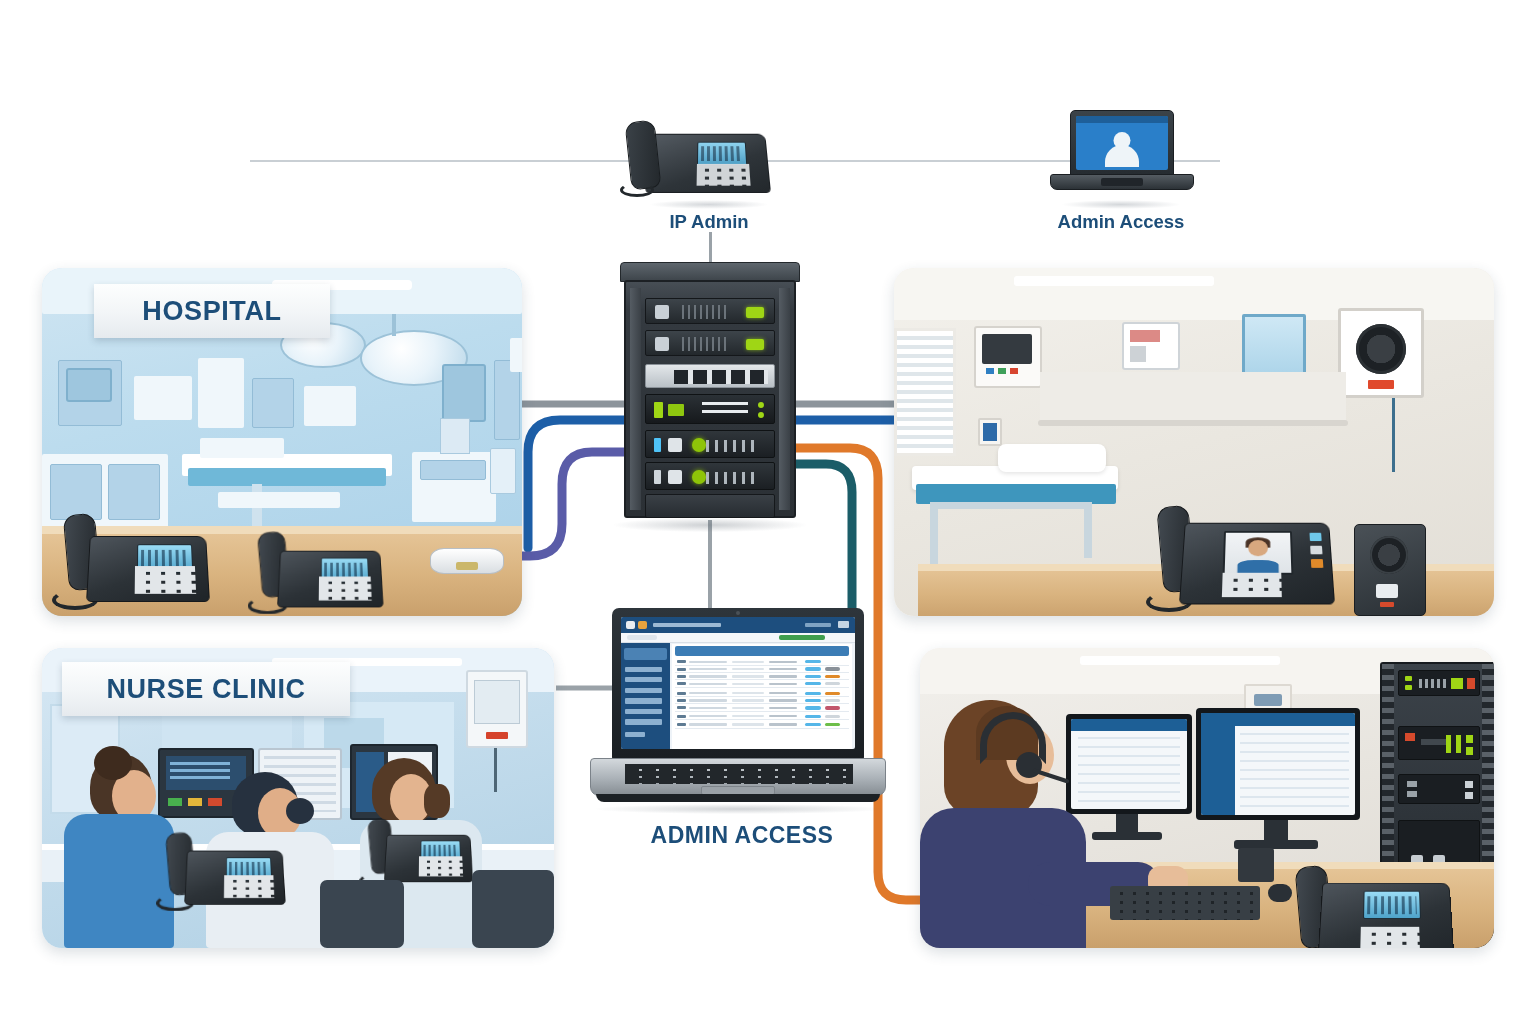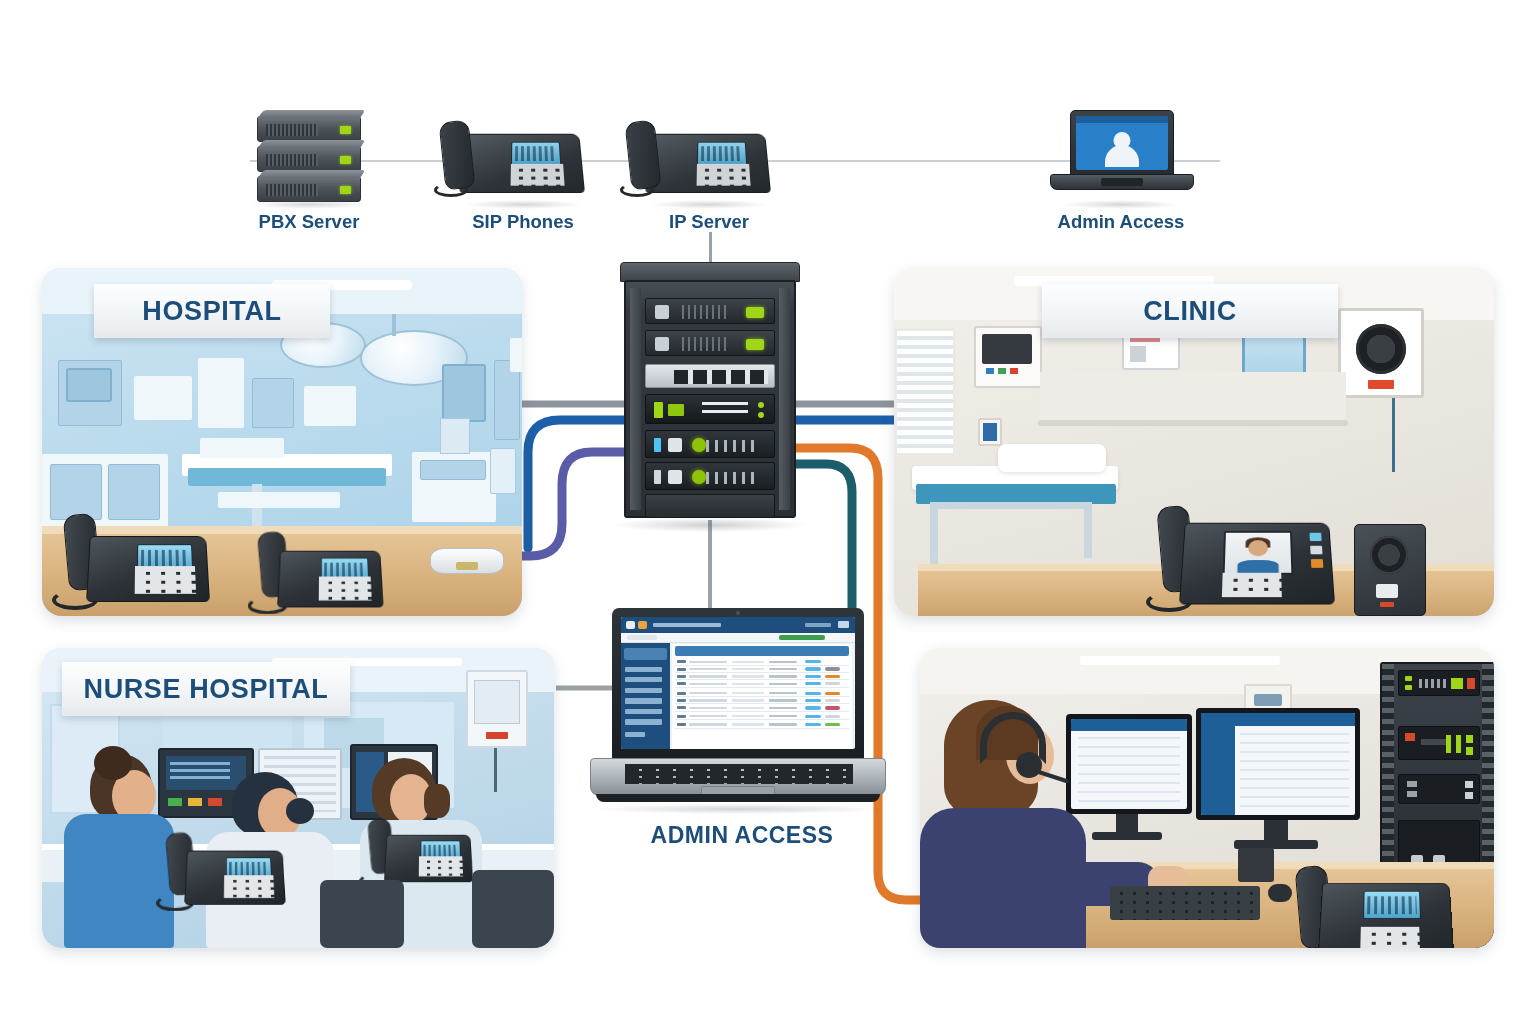--- a/index.html
+++ b/index.html
@@ -419,63 +419,33 @@
 </style>
 </head>
 <body>
 
 <div id="stage">
 
 
   <div class="topbus"></div>
   <div class="topdrop"></div>
 
-  <div class="topitem" style="left:214px; top:98px;">
-    <div class="art">
-      <div class="srvbox" style="top:18px;">
-          <div class="srvvents"></div>
-          <div class="srvled"></div>
-        </div>
-      <div class="srvbox" style="top:48px;">
-          <div class="srvvents"></div>
-          <div class="srvled"></div>
-        </div>
-      <div class="srvbox" style="top:78px;">
-          <div class="srvvents"></div>
-          <div class="srvled"></div>
-        </div>
-      <div class="shadow-el"></div>
-    </div>
-    <div class="cap">PBX Server</div>
-  </div>
-
-  <div class="topitem" style="left:428px; top:98px;">
-    <div class="art">
-      <div class="phone-body">
-        <div class="phone-scr"></div>
-        <div class="phone-keys"></div>
-      </div>
-      <div class="phone-hs"></div>
-      <div class="phone-cord"></div>
-      <div class="shadow-el"></div>
-    </div>
-    <div class="cap">SIP Phones</div>
-  </div>
+
 
   <div class="topitem" style="left:614px; top:98px;">
     <div class="art">
       <div class="phone-body">
         <div class="phone-scr"></div>
         <div class="phone-keys"></div>
       </div>
       <div class="phone-hs"></div>
       <div class="phone-cord"></div>
       <div class="shadow-el"></div>
     </div>
-    <div class="cap">IP Server</div>
+    <div class="cap">IP Admin</div>
   </div>
 
 
   <div class="topitem" style="left:1026px; top:98px;">
     <div class="art">
       <div class="lt-lid">
         <div class="lt-scr">
           <div class="bar"></div>
           <div class="lt-avatar-head"></div>
           <div class="lt-avatar-body"></div>
@@ -627,23 +597,20 @@
         <div class="rect" style="right:8px; top:38px; width:12px; height:9px; background:#e08a2a; border-radius:1px;"></div>
         <div class="kp" style="left:40px; bottom:6px; width:58px; height:24px;"></div>
       </div>
     </div>
 
     <div class="rect" style="left:460px; top:256px; width:72px; height:92px; background:linear-gradient(160deg,#4a5157,#2a3035); border-radius:5px; border:1px solid #1a1e22;"></div>
     <div class="cl-speaker-grid" style="left:476px; top:268px; width:38px; height:38px; box-shadow:inset 0 0 0 2px #3a4045;"></div>
     <div class="rect" style="left:482px; top:316px; width:22px; height:14px; background:#e9edf0; border-radius:2px;"></div>
     <div class="rect" style="left:486px; top:334px; width:14px; height:5px; background:#d64a2c; border-radius:1px;"></div>
 
-    <div class="banner" style="left:148px; top:16px; width:296px;">
-      <span>CLINIC</span>
-    </div>
   </div>
 
   <div class="panel" id="p-nurse">
     <div class="rect" style="left:0; top:0; width:100%; height:44px; background:#eaf3fa;"></div>
     <div class="rect" style="left:230px; top:10px; width:190px; height:8px; background:#ffffff; border-radius:3px;"></div>
 
     <div class="rect" style="left:8px; top:56px; width:70px; height:110px; background:#dcebf6; border:2px solid #c3dbea;"></div>
     <div class="rect" style="left:120px; top:48px; width:130px; height:112px; background:#cfe4f2;"></div>
     <div class="rect" style="left:262px; top:54px; width:150px; height:106px; background:#d6e9f5;"></div>
     <div class="rect" style="left:282px; top:70px; width:60px; height:50px; background:#bcd9ea;"></div>
@@ -697,21 +664,21 @@
       <div class="bd">
           <div class="sc"></div>
           <div class="kp"></div>
         </div>
     </div>
 
     <div class="chair" style="left:278px; top:232px; width:84px; height:68px;"></div>
     <div class="chair" style="left:430px; top:222px; width:82px; height:78px;"></div>
 
     <div class="banner" style="left:20px; top:14px; width:288px;">
-      <span>NURSE HOSPITAL</span>
+      <span>NURSE CLINIC</span>
     </div>
   </div>
 
   <div class="panel" id="p-admin">
     <div class="rect" style="left:0; top:0; width:100%; height:46px; background:#f6f4f0;"></div>
     <div class="rect" style="left:160px; top:8px; width:200px; height:9px; background:#ffffff; border-radius:3px;"></div>
 
     <div class="rect" style="left:324px; top:36px; width:48px; height:46px; background:#f4f2ee; border:2px solid #ddd9d2; border-radius:2px;"></div>
     <div class="rect" style="left:334px; top:46px; width:28px; height:12px; background:#7f9cb5; border-radius:2px;"></div>
     <div class="rect" style="left:330px; top:66px; width:36px; height:9px; background:#cfcbc4; border-radius:1px;"></div>

